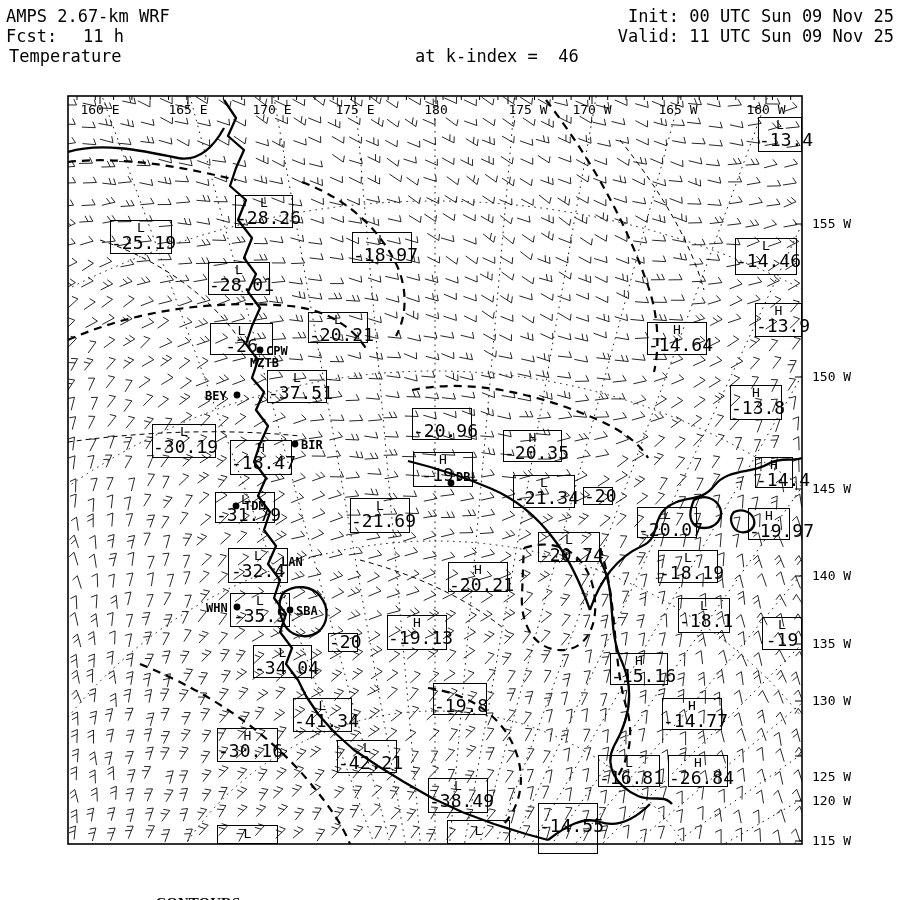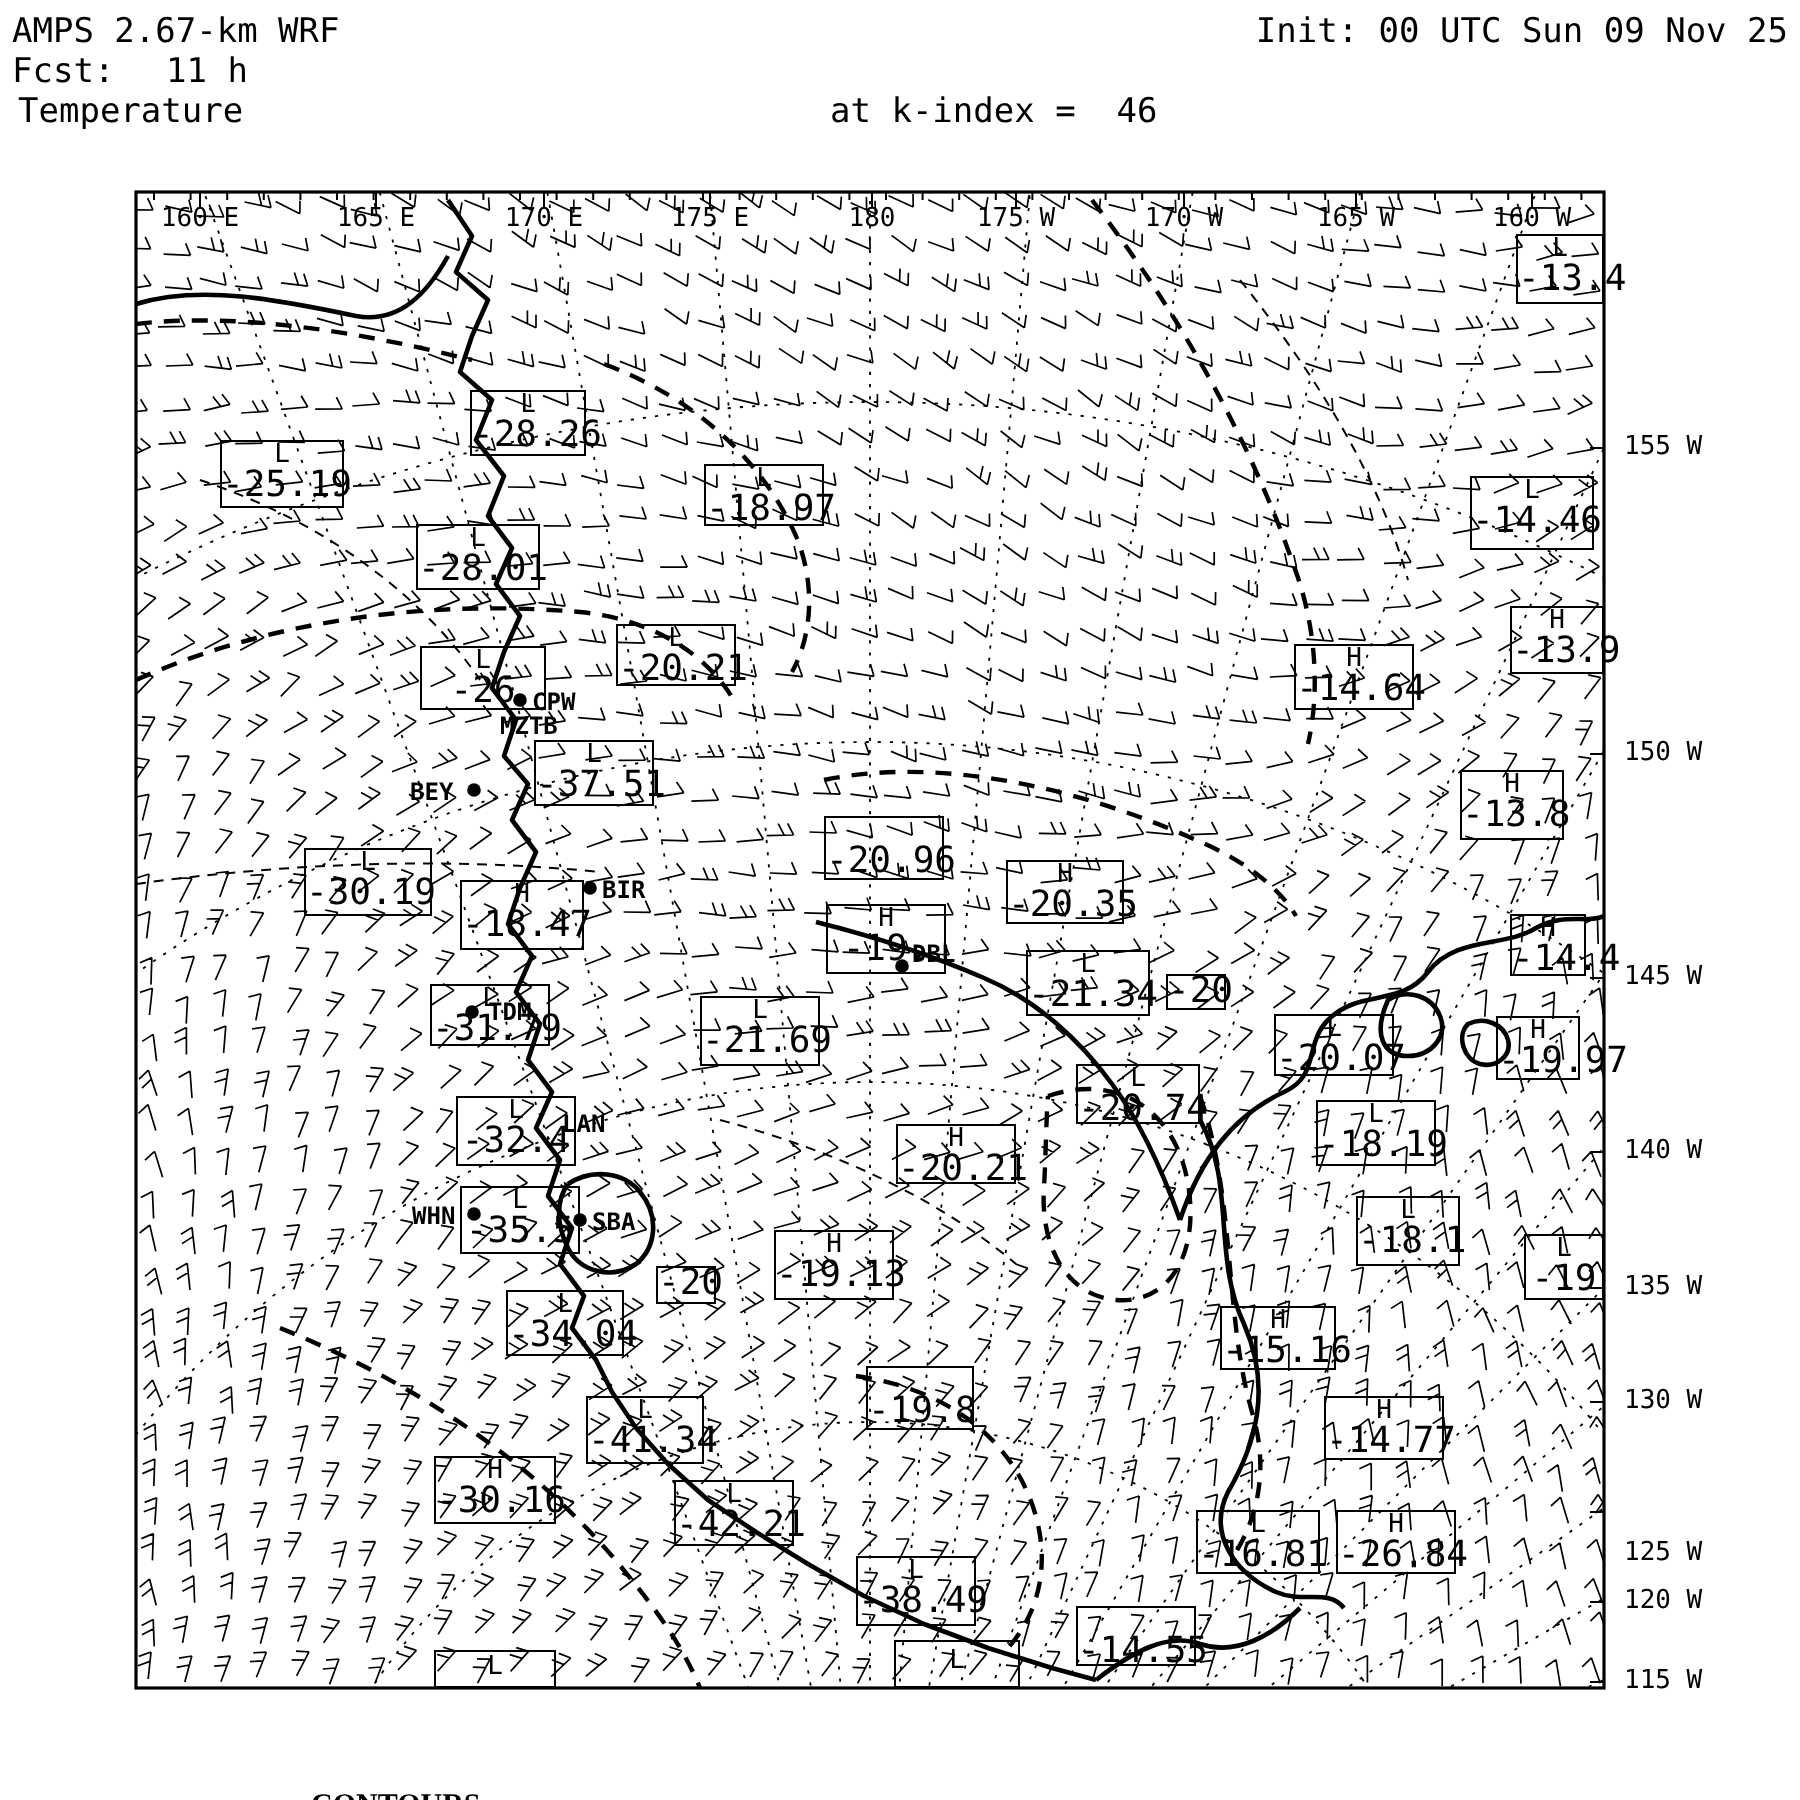--- a/index.html
+++ b/index.html
@@ -106,37 +106,38 @@
       <circle cx="290" cy="610" r="3.4" fill="#000"></circle>
       <circle cx="451" cy="483" r="3.4" fill="#000"></circle>
     </svg>
 
 <div class="hdr" style="left:6px;top:6px">AMPS 2.67-km WRF</div>
 <div class="hdr" style="left:6px;top:26px">Fcst:</div>
 <div class="hdr" style="left:83px;top:26px">11 h</div>
 <div class="hdr" style="left:9px;top:46px">Temperature</div>
 <div class="hdr" style="left:415px;top:46px">at k-index =  46</div>
 <div class="hdr-right" style="top:6px">Init: 00 UTC Sun 09 Nov 25</div>
+<div class="hdr-right" style="top:26px">Valid: 11 UTC Sun 09 Nov 25</div>
 
 <div id="legend">
   <span style="margin-right:14px">CONTOURS:</span>
   
   
   
   
   
 </div>
 
 <div id="dyn">
       <div class="tick-top" style="left: 100px;">160 E</div>
       <div class="tick-top" style="left: 188px;">165 E</div>
       <div class="tick-top" style="left: 272px;">170 E</div>
       <div class="tick-top" style="left: 355px;">175 E</div>
       <div class="tick-top" style="left: 436px;">180</div>
-      <div class="tick-top" style="left: 508px; text-align: center;">175 W</div>
+      <div class="tick-top" style="left: 528px; text-align: center;">175 W</div>
       <div class="tick-top" style="left: 592px;">170 W</div>
       <div class="tick-top" style="left: 678px;">165 W</div>
       <div class="tick-top" style="left: 766px;">160 W</div>
       <div class="tick-right" style="top: 216px;">155 W</div>
       <div class="tick-right" style="top: 369px;">150 W</div>
       <div class="tick-right" style="top: 481px;">145 W</div>
       <div class="tick-right" style="top: 568px;">140 W</div>
       <div class="tick-right" style="top: 636px;">135 W</div>
       <div class="tick-right" style="top: 693px;">130 W</div>
       <div class="tick-right" style="top: 769px;">125 W</div>
@@ -297,21 +298,21 @@
         <div class="xvalue">-16.81</div>
       </div>
       <div class="xbox" style="left: 668px; top: 755px; width: 60px; height: 32px;">
         <div class="xletter">H</div>
         <div class="xvalue">-26.84</div>
       </div>
       <div class="xbox" style="left: 428px; top: 778px; width: 60px; height: 35px;">
         <div class="xletter">L</div>
         <div class="xvalue">-38.49</div>
       </div>
-      <div class="xbox" style="left: 538px; top: 803px; width: 60px; height: 30px;">
+      <div class="xbox" style="left: 538px; top: 803px; width: 60px; height: 51px;">
         <div class="xletter"></div>
         <div class="xvalue">-14.55</div>
       </div>
       <div class="xbox" style="left: 447px; top: 820px; width: 63px; height: 24px;">
         <div class="xletter" style="line-height: 20px;">L</div>
       </div>
       <div class="xbox" style="left: 217px; top: 825px; width: 61px; height: 19px;">
         <div class="xletter" style="line-height: 15px;">L</div>
       </div>
       <div class="xbox" style="left: 755px; top: 457px; width: 38px; height: 31px;">

